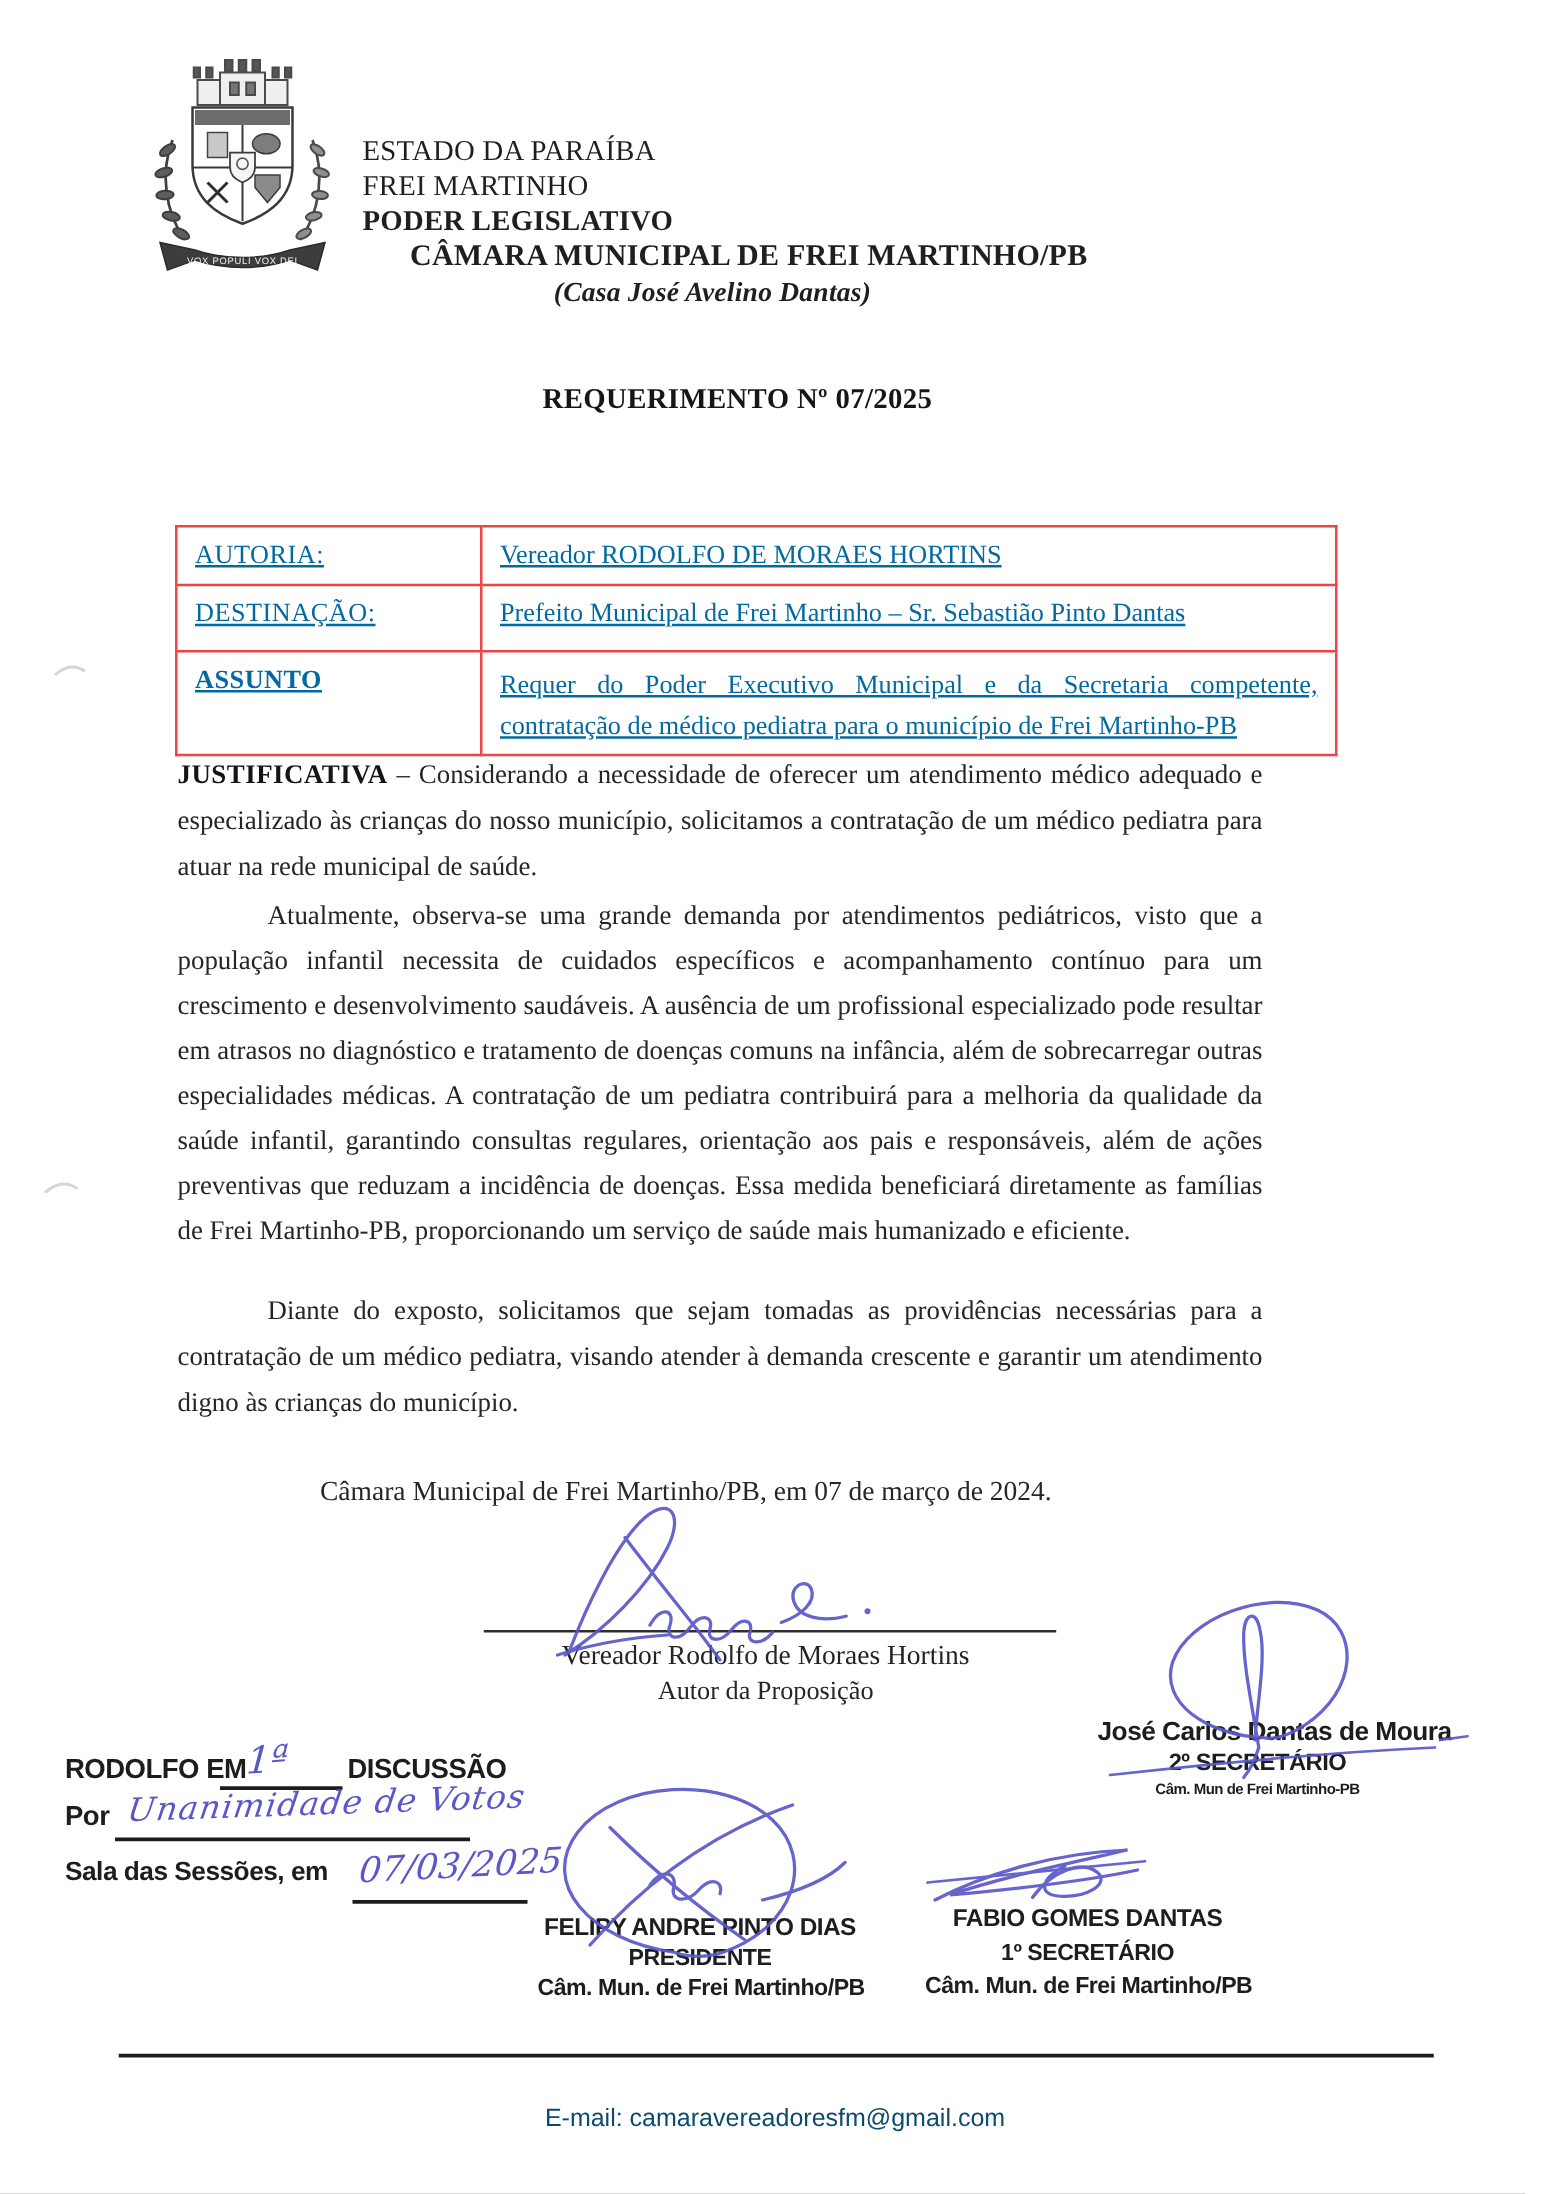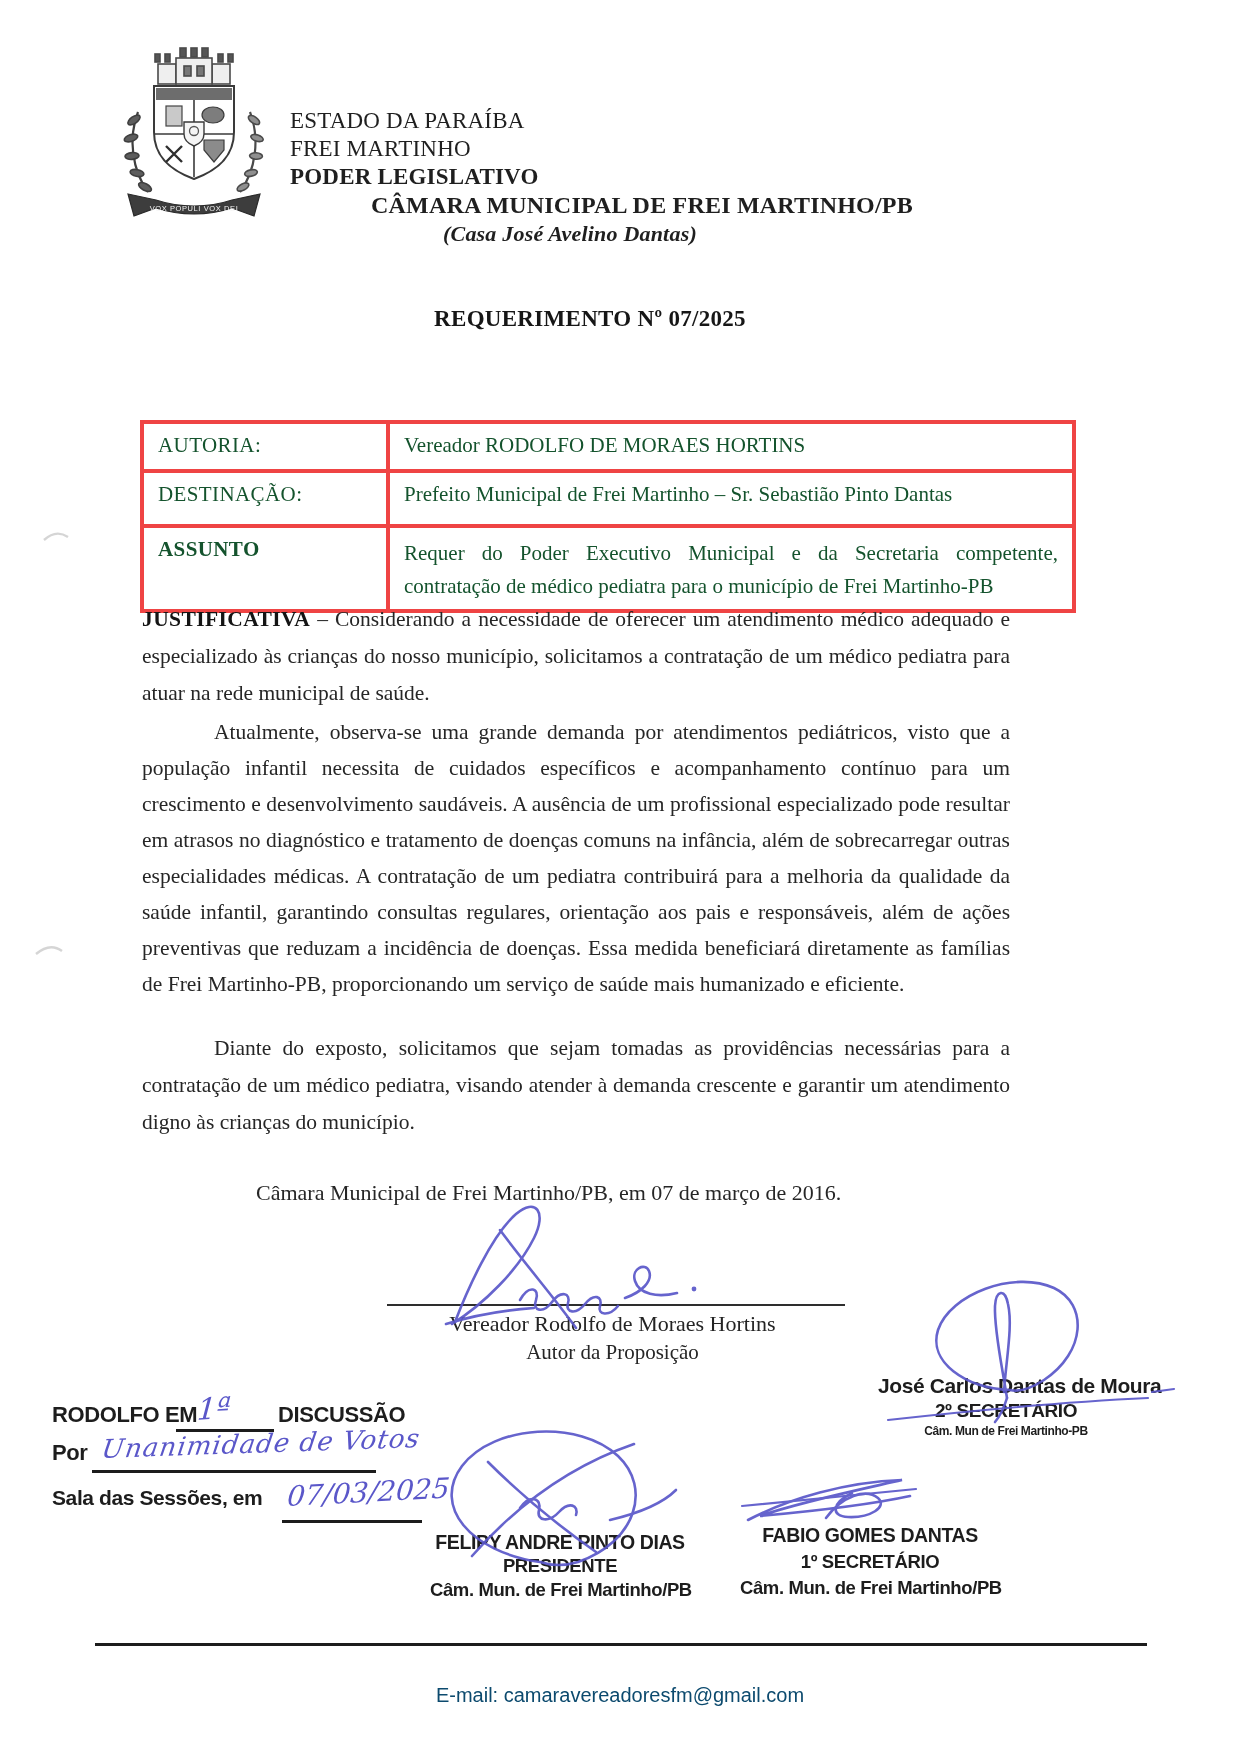--- a/index.html
+++ b/index.html
@@ -13,22 +13,22 @@
   .lh-line{font-size:23px;color:#1f1f1f;letter-spacing:0.2px;white-space:nowrap;}
   .lh-bold{font-weight:700;}
   .lh-italic{font-style:italic;}
   
   .doc-title{font-size:23px;font-weight:700;color:#161616;letter-spacing:0.3px;}
   .doc-subtitle{font-size:21.5px;color:#262626;}
   .center-block{text-align:center;}
   
   table.info{border-collapse:collapse;table-layout:fixed;width:868px;}
   table.info td{
-    border:4px solid #ef4444;vertical-align:top;padding:9px 14px 6px 14px;
-    font-size:21px;color:#14532d;
+    border:2px solid #ef4444;vertical-align:top;padding:9px 14px 6px 14px;
+    font-size:21px;color:#0369a1;text-decoration:underline;
   }
   td.lbl{width:214px;letter-spacing:0.4px;}
   td.val{width:654px;}
   td.just{text-align:justify;line-height:33px;padding-top:7px;}
   
   .para{
     width:868px;font-size:21.5px;line-height:37px;text-align:justify;
     color:#262626;
   }
   .para2{line-height:36px;}
@@ -104,21 +104,21 @@
 
       <path d="M10 152 l28 6 c24 8 52 8 76 0 l28 -6 l-6 22 l-22 -8 c-24 8 -52 8 -76 0 l-22 8 z" fill="#3d3d3d" stroke="#2b2b2b" stroke-width="1.2"></path>
       <text x="76" y="169" text-anchor="middle" font-size="7.5" fill="#f2f2f2" font-family="Liberation Sans, sans-serif" letter-spacing="0.6">VOX POPULI VOX DEI</text>
     </svg>
   </div>
 
   <div>
     <div class="abs lh-line" style="left:290px;top:108px;">ESTADO DA PARAÍBA</div>
     <div class="abs lh-line" style="left:290px;top:136px;">FREI MARTINHO</div>
     <div class="abs lh-line lh-bold" style="left:290px;top:164px;">PODER LEGISLATIVO</div>
-    <div class="abs lh-line lh-bold" style="left:328px;top:192px;font-size:24px;margin-left:43px;">CÂMARA MUNICIPAL DE FREI MARTINHO/PB</div>
+    <div class="abs lh-line lh-bold" style="left:328px;top:192px;font-size:24px;">CÂMARA MUNICIPAL DE FREI MARTINHO/PB</div>
     <div class="abs lh-line lh-bold lh-italic" style="left:443px;top:221px;font-size:22px;">(Casa José Avelino Dantas)</div>
   </div>
 
   <div class="abs center-block doc-title" style="left:130px;top:306px;width:920px;">REQUERIMENTO Nº 07/2025</div>
 
   <table class="info abs" style="left:140px;top:420px;">
     <tbody>
         <tr>
       <td class="lbl" style="height:30px;">AUTORIA:</td>
       <td class="val">Vereador RODOLFO DE MORAES HORTINS</td>
@@ -136,21 +136,21 @@
 
   <div class="abs para" style="left:142px;top:601px;">
     <span class="jlabel">JUSTIFICATIVA</span>
     <span>– Considerando a necessidade de oferecer um atendimento médico adequado e especializado às crianças do nosso município, solicitamos a contratação de um médico pediatra para atuar na rede municipal de saúde.</span>
   </div>
 
   <div class="abs para para2 indent" style="left:142px;top:714px;">Atualmente, observa-se uma grande demanda por atendimentos pediátricos, visto que a população infantil necessita de cuidados específicos e acompanhamento contínuo para um crescimento e desenvolvimento saudáveis. A ausência de um profissional especializado pode resultar em atrasos no diagnóstico e tratamento de doenças comuns na infância, além de sobrecarregar outras especialidades médicas. A contratação de um pediatra contribuirá para a melhoria da qualidade da saúde infantil, garantindo consultas regulares, orientação aos pais e responsáveis, além de ações preventivas que reduzam a incidência de doenças. Essa medida beneficiará diretamente as famílias de Frei Martinho-PB, proporcionando um serviço de saúde mais humanizado e eficiente.</div>
 
   <div class="abs para indent" style="left:142px;top:1030px;">Diante do exposto, solicitamos que sejam tomadas as providências necessárias para a contratação de um médico pediatra, visando atender à demanda crescente e garantir um atendimento digno às crianças do município.</div>
 
-  <div class="abs" style="left:256px;top:1180px;font-size:22px;color:#262626;">Câmara Municipal de Frei Martinho/PB, em 07 de março de 2016.</div>
+  <div class="abs" style="left:256px;top:1180px;font-size:22px;color:#262626;">Câmara Municipal de Frei Martinho/PB, em 07 de março de 2024.</div>
 
   <div class="abs thinline" style="left:387px;top:1304px;width:458px;"></div>
   <div class="abs center-block" style="left:420px;top:1311px;width:385px;font-size:22px;color:#242424;">Vereador Rodolfo de Moraes Hortins</div>
   <div class="abs center-block" style="left:420px;top:1340px;width:385px;font-size:21px;color:#262626;">Autor da Proposição</div>
 
   <div>
     <div class="abs stamp" style="left:52px;top:1402px;font-size:22px;">RODOLFO EM</div>
     <div class="abs blackline" style="left:176px;top:1429px;width:98px;height:2.5px;"></div>
     <div class="abs stamp" style="left:278px;top:1402px;font-size:22px;">DISCUSSÃO</div>
     <div class="abs hand" style="left:196px;top:1392px;font-size:30px;transform:skewX(-8deg) rotate(-4deg);">1ª</div>

